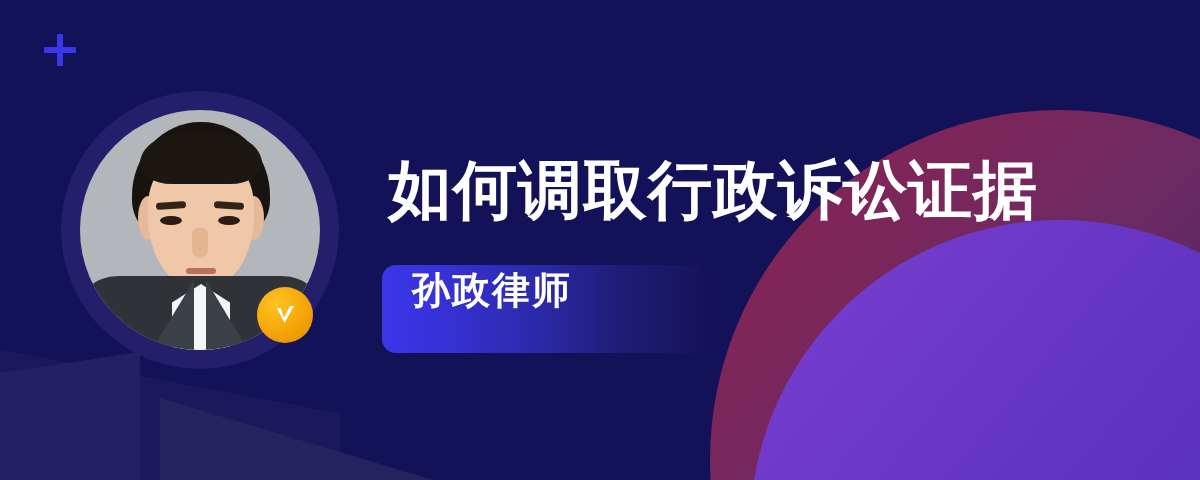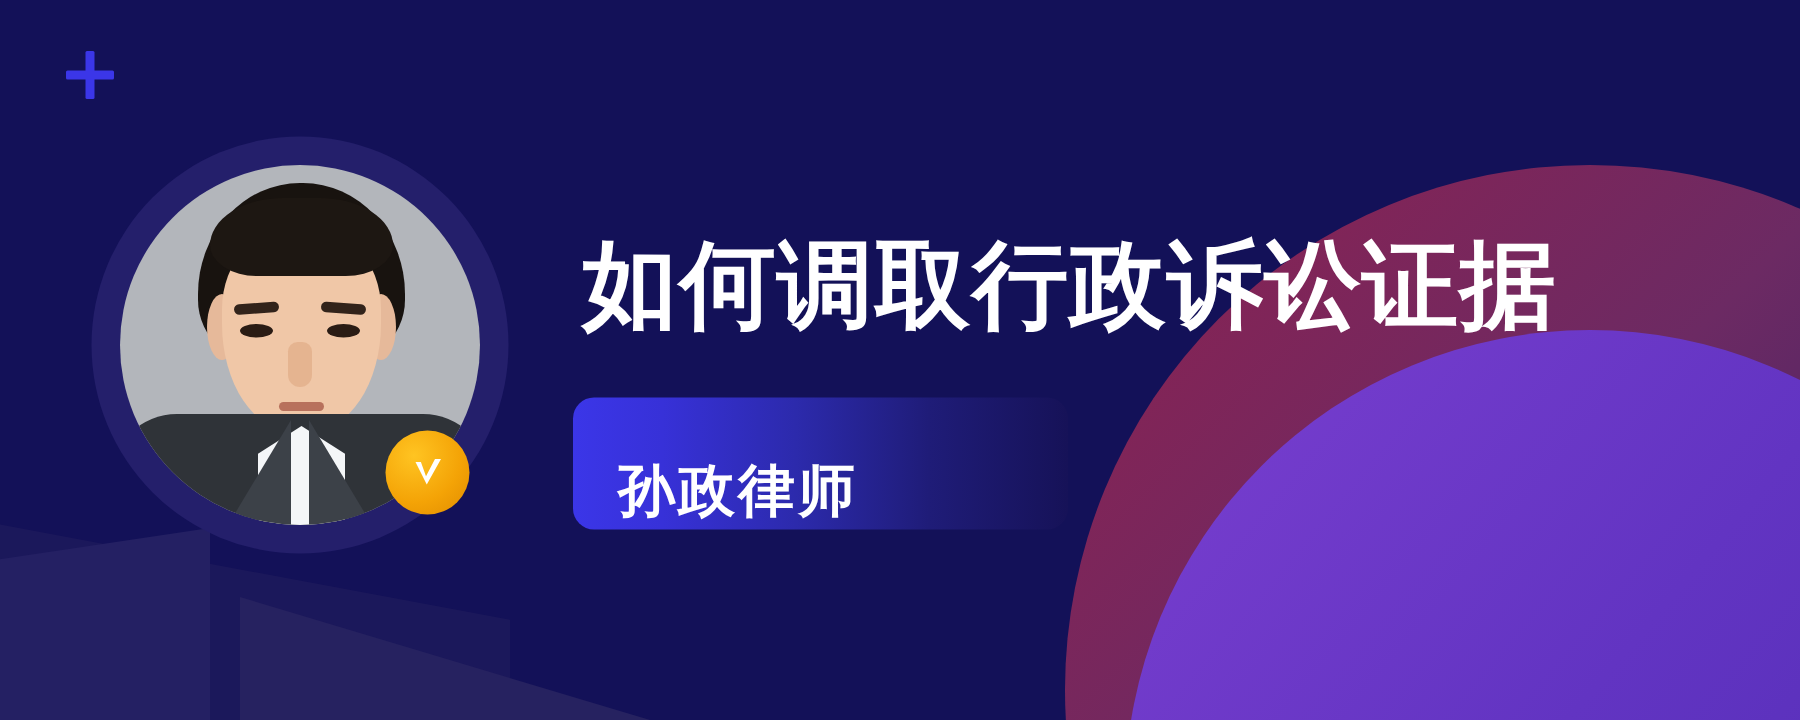--- a/index.html
+++ b/index.html
@@ -257,21 +257,21 @@
 
   .name-badge {
     position: absolute;
     left: 382px;
     top: 265px;
     width: 330px;
     height: 88px;
     border-radius: 14px;
     background: linear-gradient(90deg, #3b36e8 0%, #3731d8 18%, #2c2aac 45%, #1f1c78 72%, #161258 100%);
     display: flex;
-    align-items: flex-end;
+    align-items: flex-start;
   }
   .name-badge-label {
     font-size: 38px;
     font-weight: bold;
     color: #ffffff;
     margin-left: 30px;
     letter-spacing: 2px;
     white-space: nowrap;
   }
 </style>

